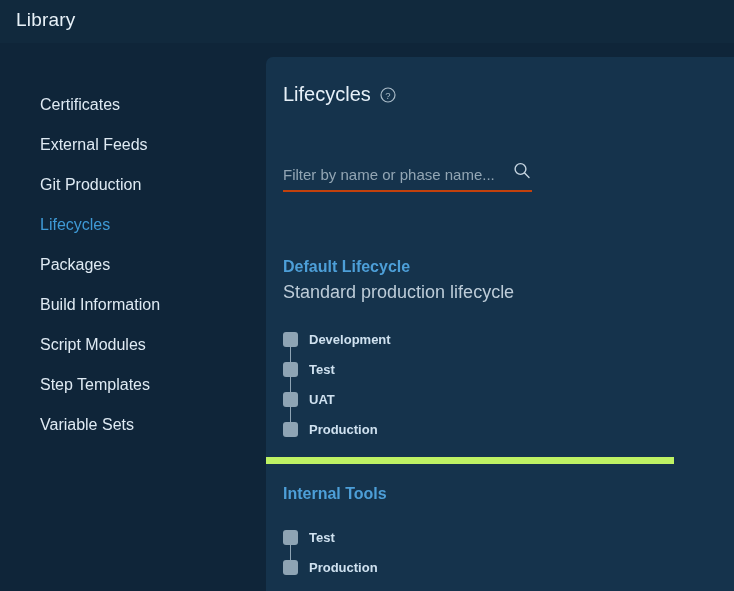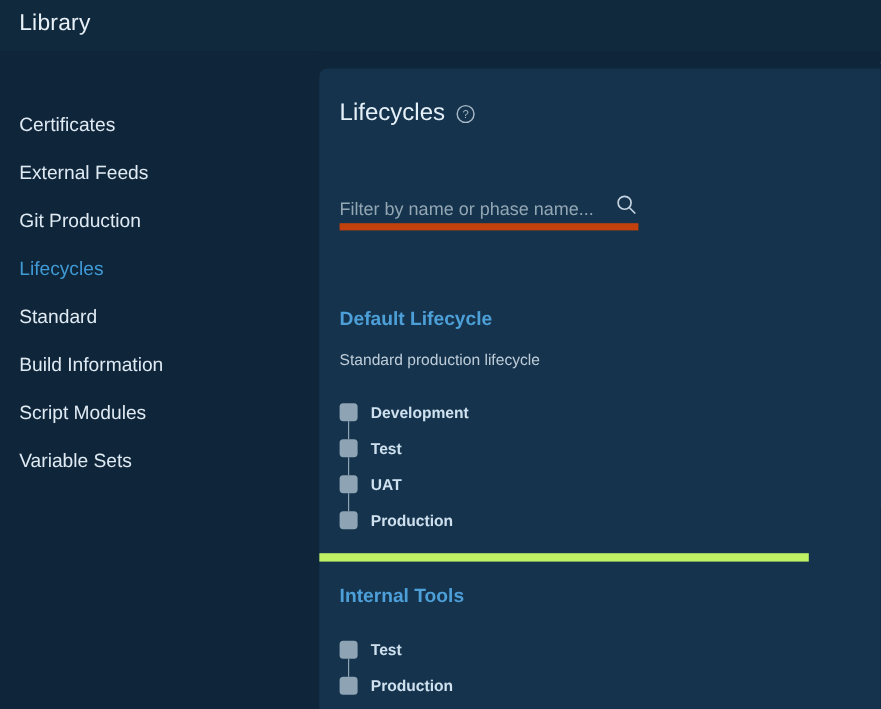--- a/index.html
+++ b/index.html
@@ -50,20 +50,21 @@
     left: 0; top: 0;
     width: 266px;
     height: 548px;
     background: #0f2539;
   }
   .nav-list {
     position: absolute;
     left: 0;
     top: 42px;
     width: 266px;
+    padding-left: 24px;
   }
   .nav-item {
     display: block;
     height: 40px;
     line-height: 40px;
     padding-left: 16px;
     font-size: 16px;
     color: #dfeaf3;
     white-space: nowrap;
     cursor: pointer;
@@ -106,21 +107,21 @@
     cursor: pointer;
   }
 
   
   .filter-wrap {
     position: absolute;
     left: 17px;
     top: 104px;
     width: 249px;
     height: 31px;
-    border-bottom: 6px solid #c2410c;
+    border-bottom: 2px solid #c2410c;
     box-sizing: border-box;
   }
   .filter-input {
     position: absolute;
     left: 0;
     top: 0;
     width: 222px;
     height: 27px;
     background: transparent;
     border: 0;
@@ -161,22 +162,22 @@
   }
   .card-title {
     font-size: 16px;
     font-weight: bold;
     color: #4d9fd8;
     white-space: nowrap;
     cursor: pointer;
     display: inline-block;
   }
   .card-desc {
-    margin-top: 16px;
-    font-size: 13px;
+    margin-top: 6px;
+    font-size: 18px;
     color: #bdccd8;
     white-space: nowrap;
   }
 
   .phases {
     margin-top: 14px;
     position: relative;
   }
   .phase {
     position: relative;
@@ -222,23 +223,24 @@
 </div>
 
 <div class="body-area">
 
   <div class="sidebar">
     <nav class="nav-list">
       <a class="nav-item">Certificates</a>
       <a class="nav-item">External Feeds</a>
       <a class="nav-item">Git Production</a>
       <a class="nav-item active">Lifecycles</a>
-      <a class="nav-item">Standard</a>
+      <a class="nav-item">Packages</a>
       <a class="nav-item">Build Information</a>
       <a class="nav-item">Script Modules</a>
+      <a class="nav-item">Step Templates</a>
       <a class="nav-item">Variable Sets</a>
     </nav>
   </div>
 
   <div class="content-panel">
 
     <div class="panel-head">
       <div class="panel-title">Lifecycles</div>
       <span class="help-icon">
         <svg width="16" height="16" viewBox="0 0 16 16">

